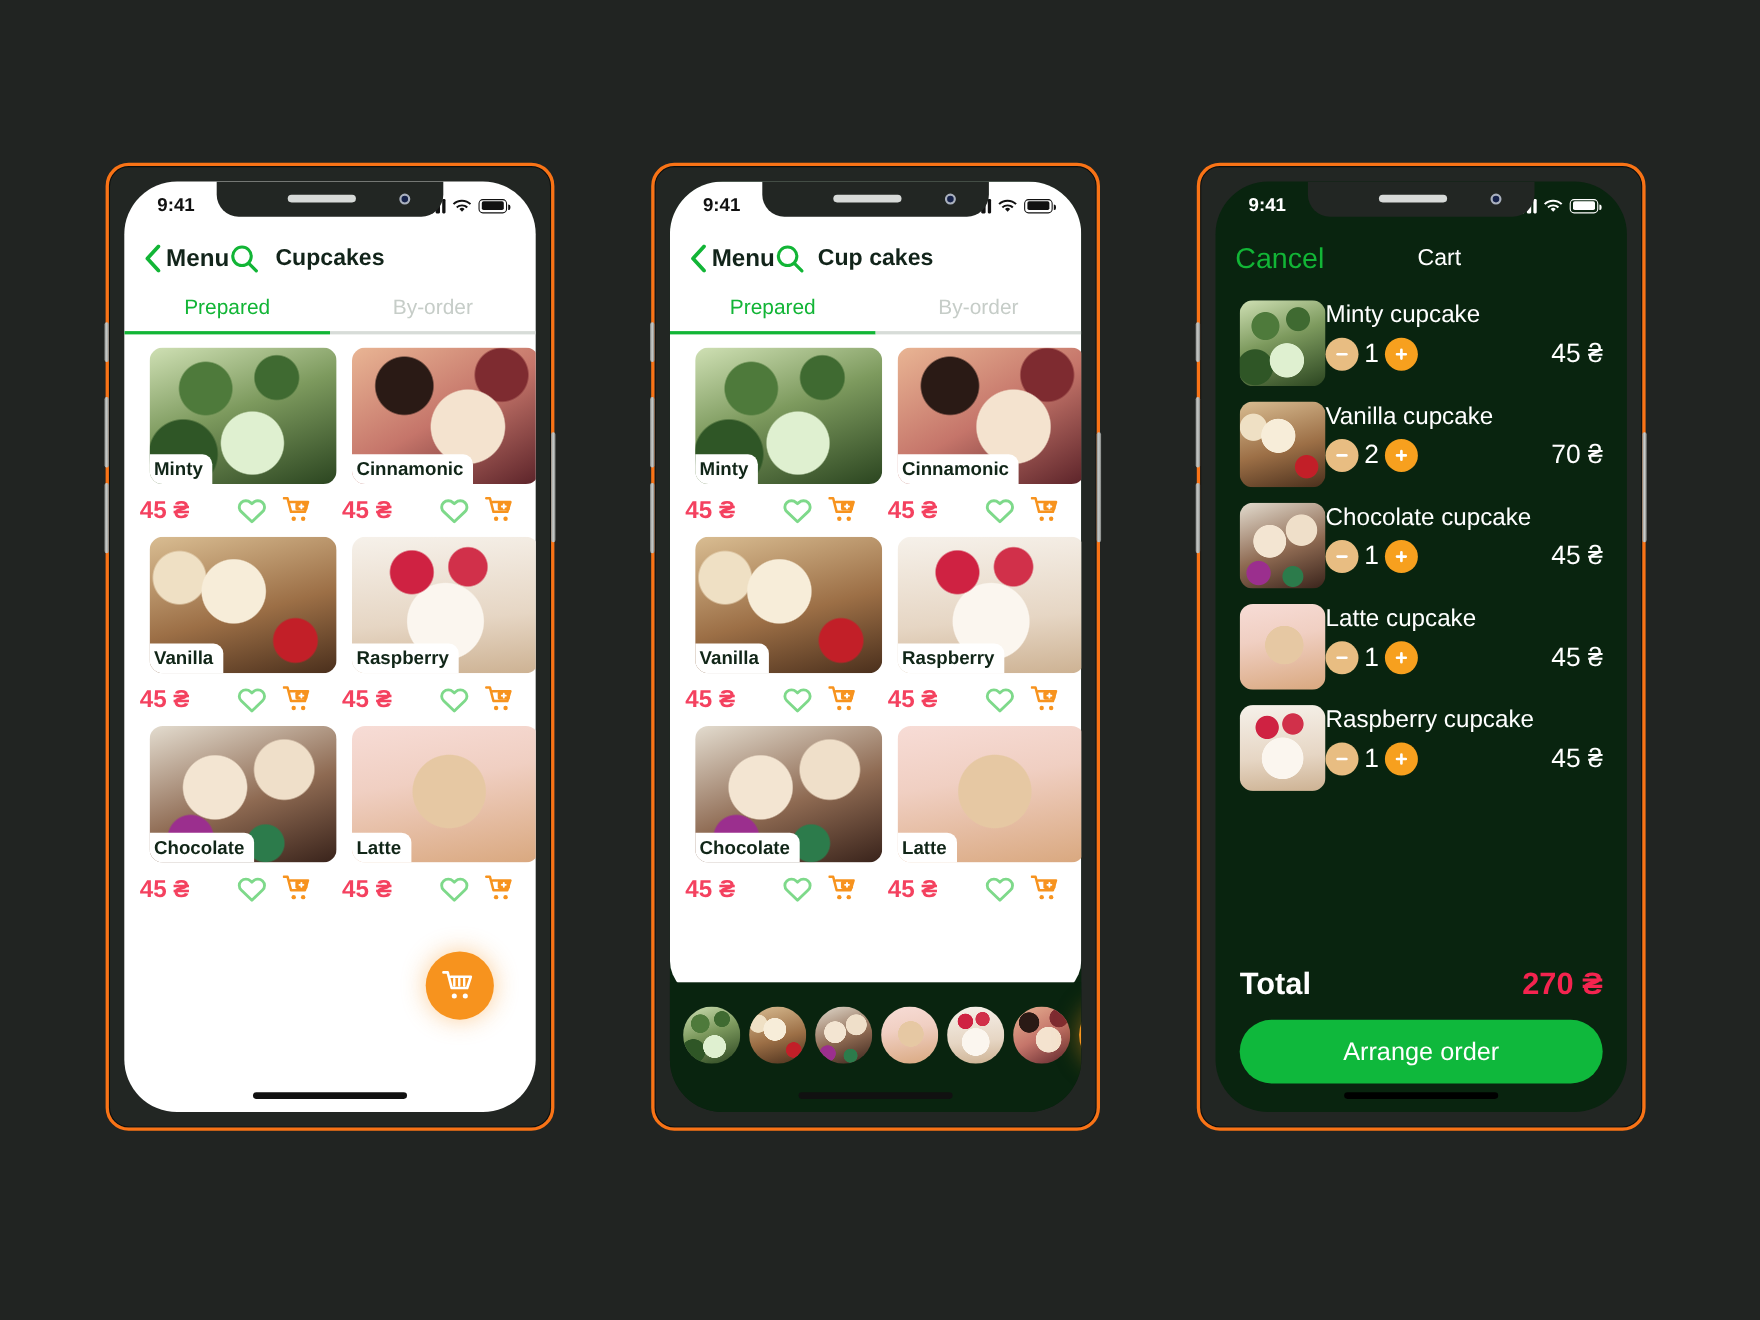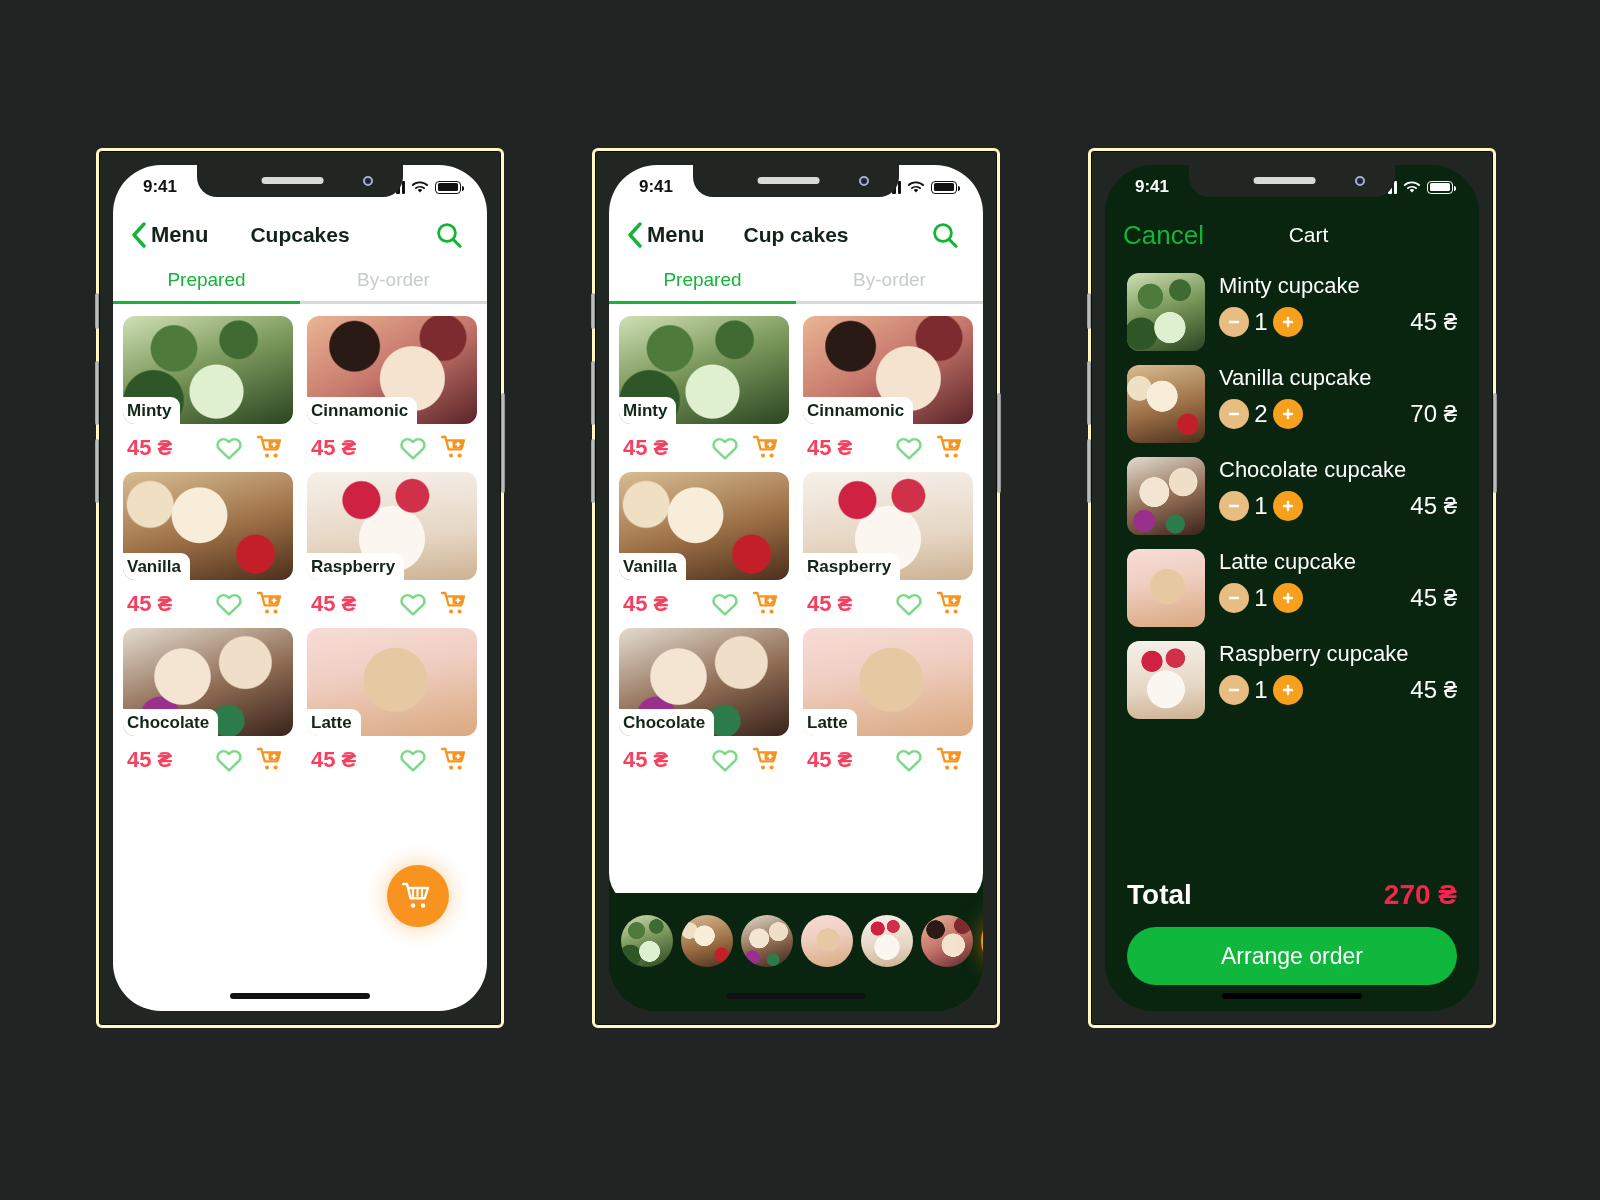--- a/index.html
+++ b/index.html
@@ -8,23 +8,23 @@
     background: #212422;
     font-family: "Liberation Sans", sans-serif;
     overflow: hidden;
   }
   .canvas { position: relative; width: 1600px; height: 1200px; background: #212422; }
 
   
   .phone {
     position: absolute;
     width: 408px; height: 880px;
-    border-radius: 6px;
+    border-radius: 21px;
     background: #222623;
-    border: 3px solid #fef9c3;
+    border: 3px solid #f97316;
     box-shadow: 0 0 0 1px #0c0e0d inset;
   }
   .phone .inner {
     position: absolute;
     left: 14px; top: 14px; right: 14px; bottom: 14px;
     border-radius: 48px;
     overflow: hidden;
     background: #ffffff;
   }
   .phone.dark .inner { background: #09240f; }
@@ -82,21 +82,21 @@
   .batt::after {
     content:""; position:absolute; right:-4px; top:4px;
     width:2.2px;height:5px;background:#111;border-radius:0 2px 2px 0;
   }
   .phone.dark .batt::after { background: #fff; }
   .batt i { display:block; width:100%; height:100%; background:#111; border-radius:1.6px; }
   .phone.dark .batt i { background: #fff; }
 
   
   .navbar {
-    display: flex; align-items: center; justify-content: space-between;
+    display: flex; align-items: center; 
     height: 52px; padding: 0 24px 0 18px; position: relative;
   }
   .nav-back { display:flex; align-items:center; gap: 4px; cursor: pointer; }
   .chev { width: 16px; height: 26px; flex: none; }
   .nav-back-label { font-size: 22px; font-weight: bold; color: #12241a; }
   .nav-title {
     position: absolute; left: 0; right: 0; text-align: center;
     font-size: 21px; font-weight: bold; color: #12241a;
     pointer-events: none;
   }
@@ -114,22 +114,22 @@
   }
   .tab.active { color: #12b536; border-bottom-color: #12b536; }
 
   
   .grid {
     display: grid; grid-template-columns: 1fr 1fr;
     gap: 0 14px; padding: 12px 10px 0 10px;
   }
   .card { margin-bottom: 4px; }
   .card .thumb {
-    position: relative; width: 100%; height: 108px;
-    border-radius: 12px; overflow: hidden;
+    position: relative; width: 100%; height: 124px;
+    border-radius: 12px; overflow: hidden; margin-left: 13px;
   }
   .card .thumb .ph { position:absolute; inset:0; }
   .card .chip {
     position: absolute; left: 0; bottom: 0;
     background: #ffffff; color: #112618;
     font-size: 17px; font-weight: bold;
     padding: 4px 9px 3px 4px;
     border-top-right-radius: 9px;
     white-space: nowrap;
   }
@@ -176,21 +176,21 @@
   
   .home-ind {
     position: absolute; bottom: 12px; left: 50%; transform: translateX(-50%);
     width: 140px; height: 6px; border-radius: 4px; background: #111;
     z-index: 35;
   }
   .phone.dark .home-ind { background: #000; }
 
   
   .cart-list { padding: 6px 22px 0 22px; }
-  .cart-row { display: flex; align-items: flex-start; gap: 14px; padding: 6px 0 8px 0; }
+  .cart-row { display: flex; align-items: flex-start; gap: 0; padding: 6px 0 8px 0; }
   .cart-thumb { width: 78px; height: 78px; border-radius: 12px; overflow: hidden; flex: none; }
   .cart-thumb .ph { width:100%; height:100%; }
   .cart-info { flex: 1; min-width: 0; }
   .cart-name { font-size: 22px; color: #ffffff; margin-bottom: 8px; white-space: nowrap; }
   .qty-row { display: flex; align-items: center; justify-content: space-between; }
   .stepper { display: flex; align-items: center; gap: 2px; }
   .step-btn {
     width: 30px; height: 30px; border-radius: 50%;
     display: flex; align-items: center; justify-content: center;
     cursor: pointer; flex: none;

